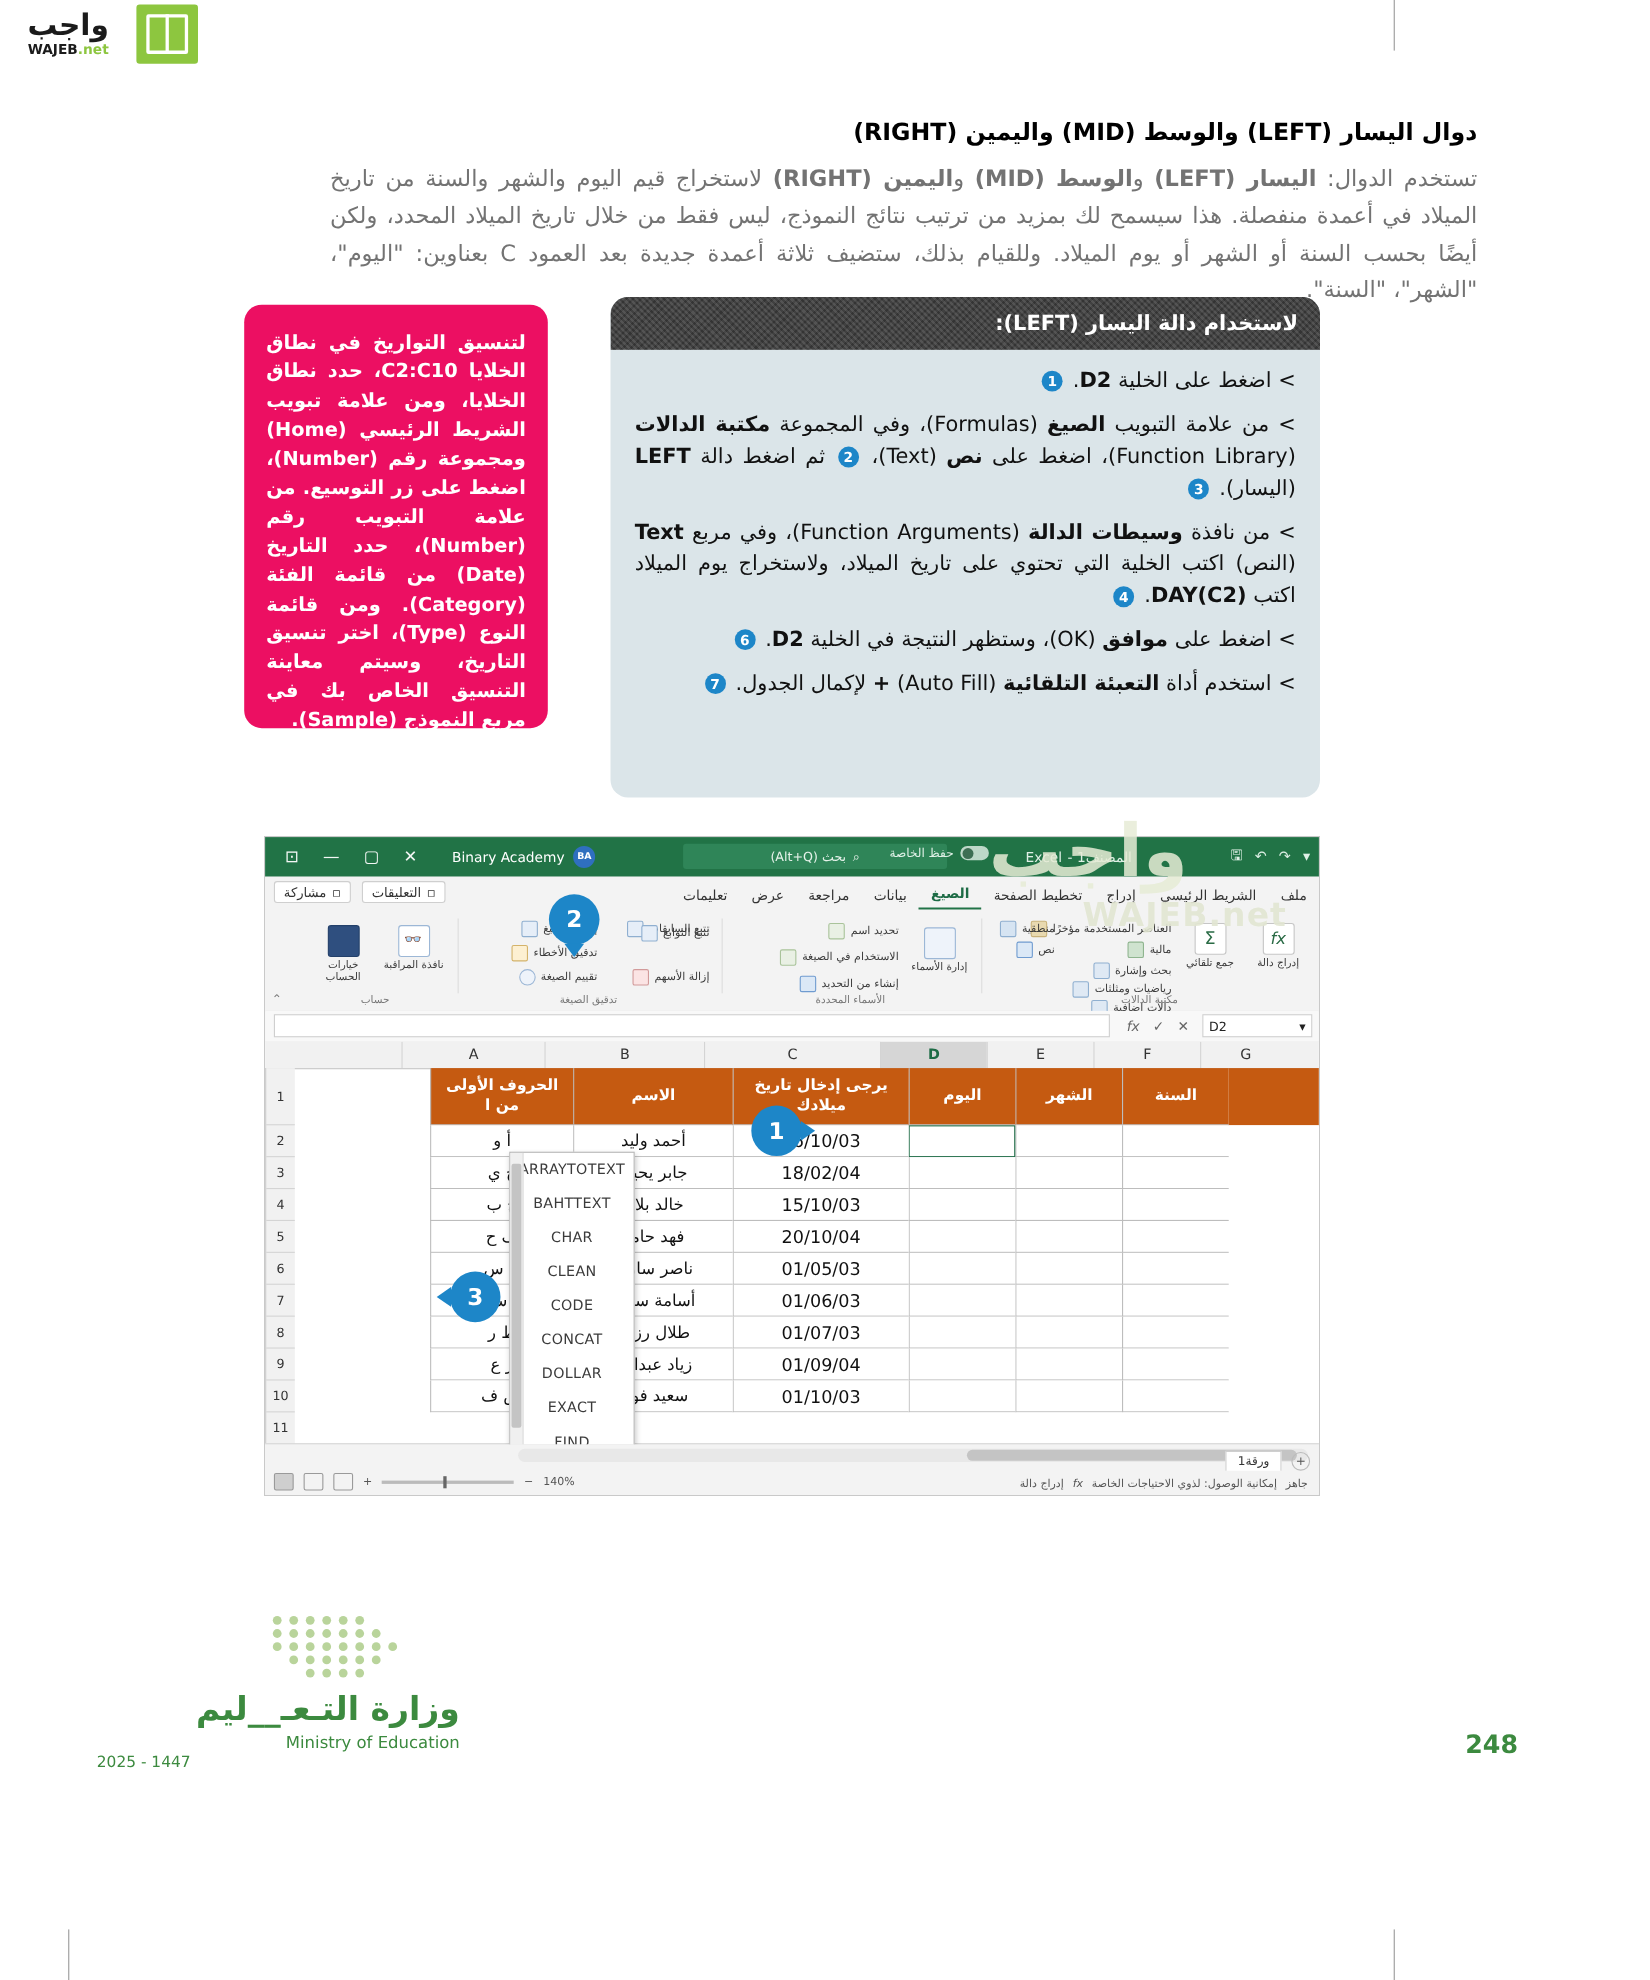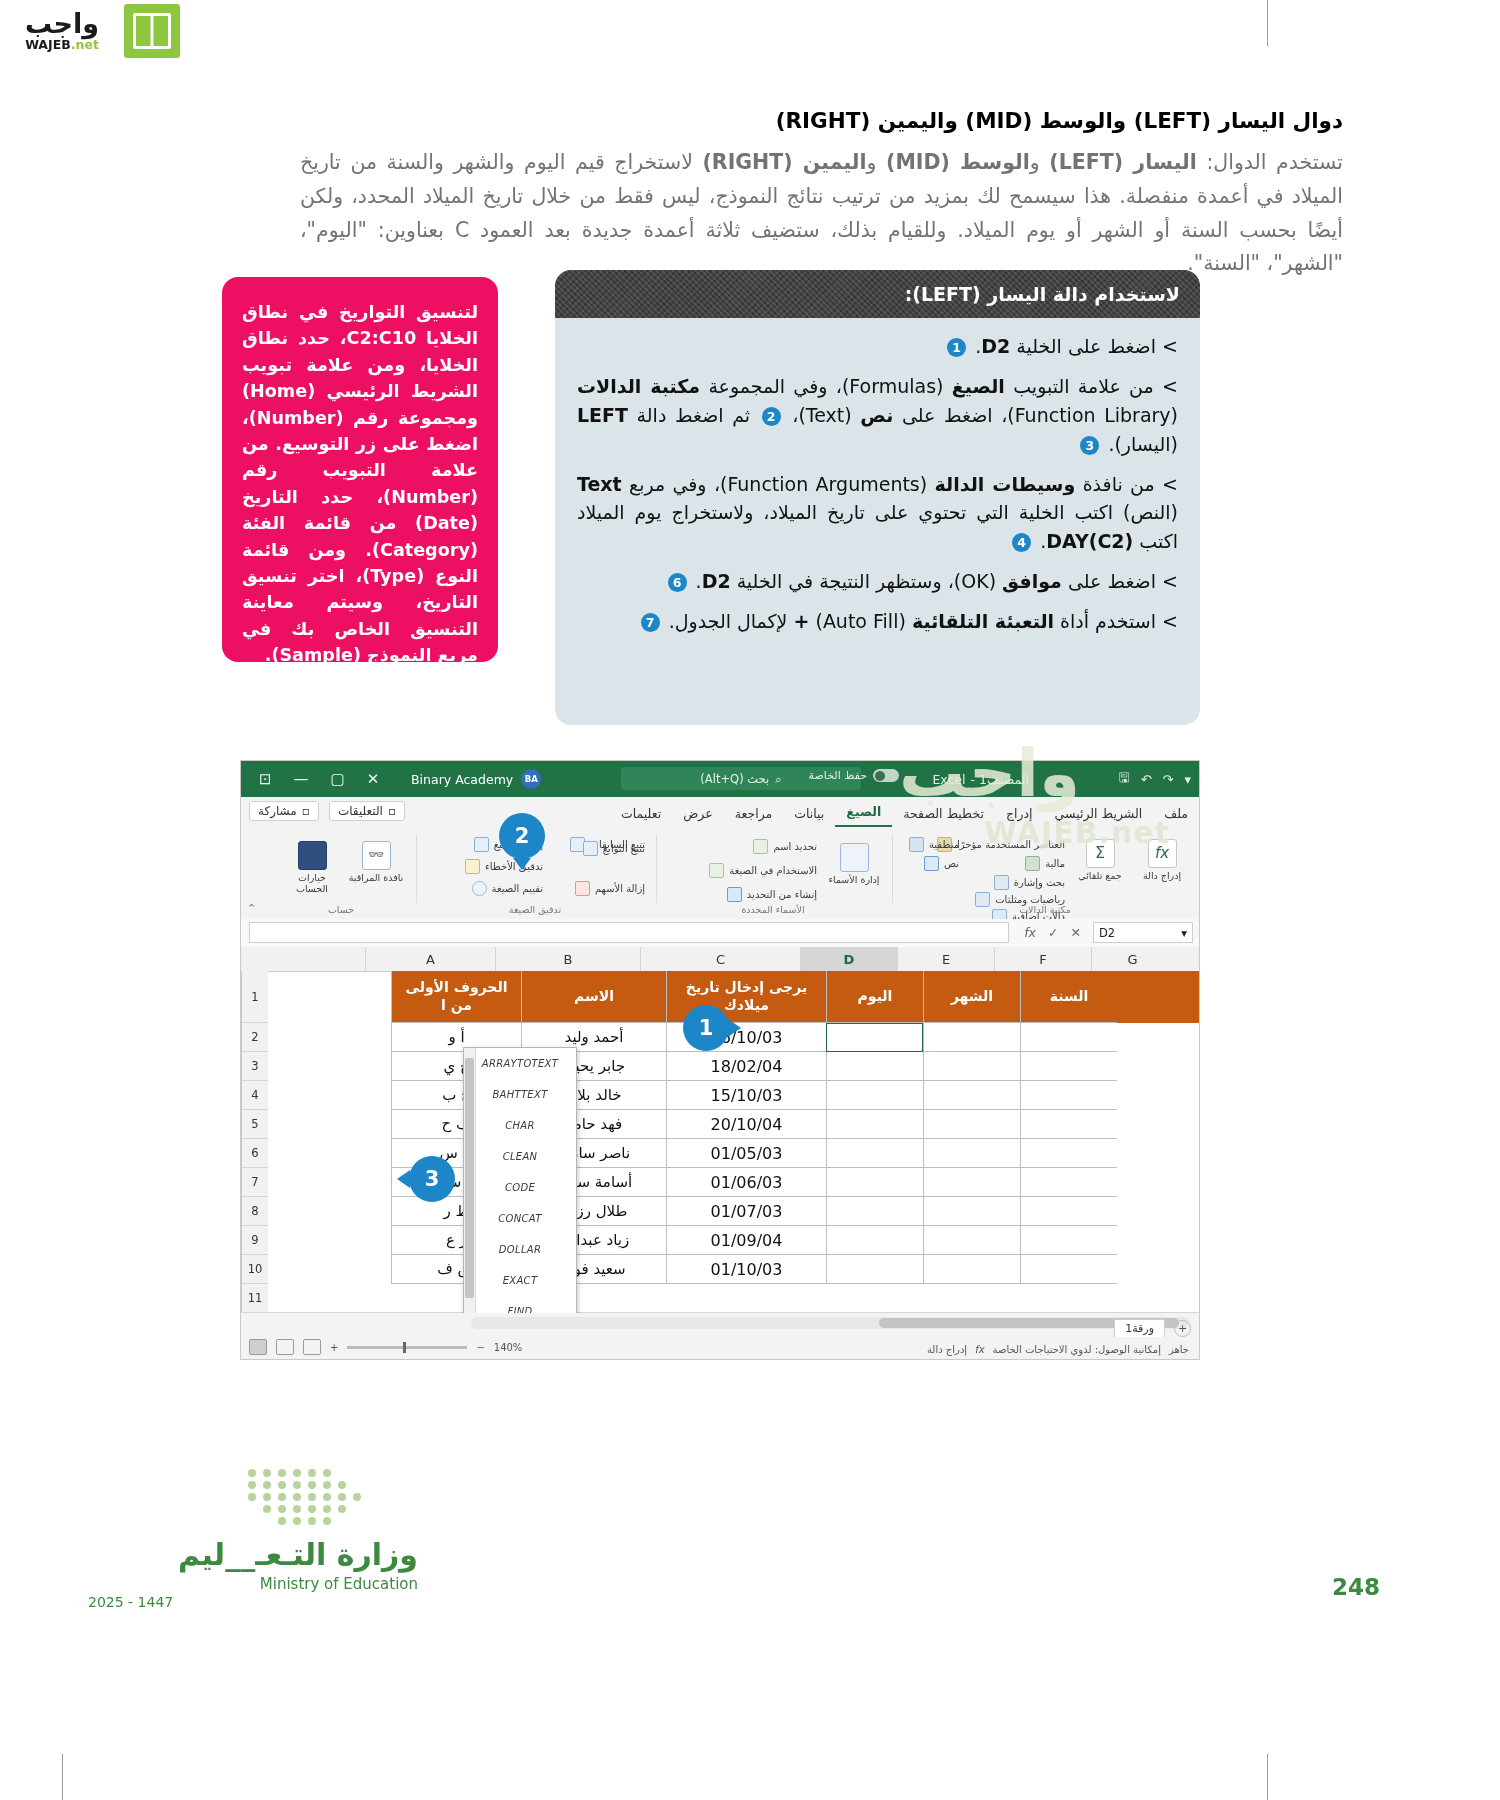--- a/index.html
+++ b/index.html
@@ -196,21 +196,21 @@
   .xcell.name{font-size:15px;}
 
   
   #fn-menu{
     position:absolute;top:100px;left:222px;width:112px;height:442px;
     background:#fff;border:1px solid #b5b5b5;box-shadow:1px 2px 5px rgba(0,0,0,.22);
     overflow:hidden;direction:ltr;z-index:40;
   }
   .fn-item{
     height:31px;display:flex;align-items:center;justify-content:center;
-    font-size:10px;color:#3b3b3b;letter-spacing:.3px;font-style:italic;
+    font-size:13px;color:#3b3b3b;letter-spacing:.3px;
   }
   #fn-scroll{position:absolute;left:0;top:0;bottom:0;width:11px;background:#f0f0f0;border-right:1px solid #dcdcdc;}
   #fn-scroll .thumb{position:absolute;left:1px;top:10px;width:9px;height:240px;background:#c4c4c4;border-radius:2px;}
 
   
   #xl-status{
     position:absolute;left:0;bottom:0;width:100%;height:46px;background:#f3f3f3;border-top:1px solid #d6d6d6;
   }
   #xl-hscroll{position:absolute;right:10px;left:230px;top:4px;height:12px;background:#e8e8e8;border-radius:6px;}
   #xl-hscroll .th{position:absolute;right:10px;top:1px;width:300px;height:10px;background:#c4c4c4;border-radius:5px;}

